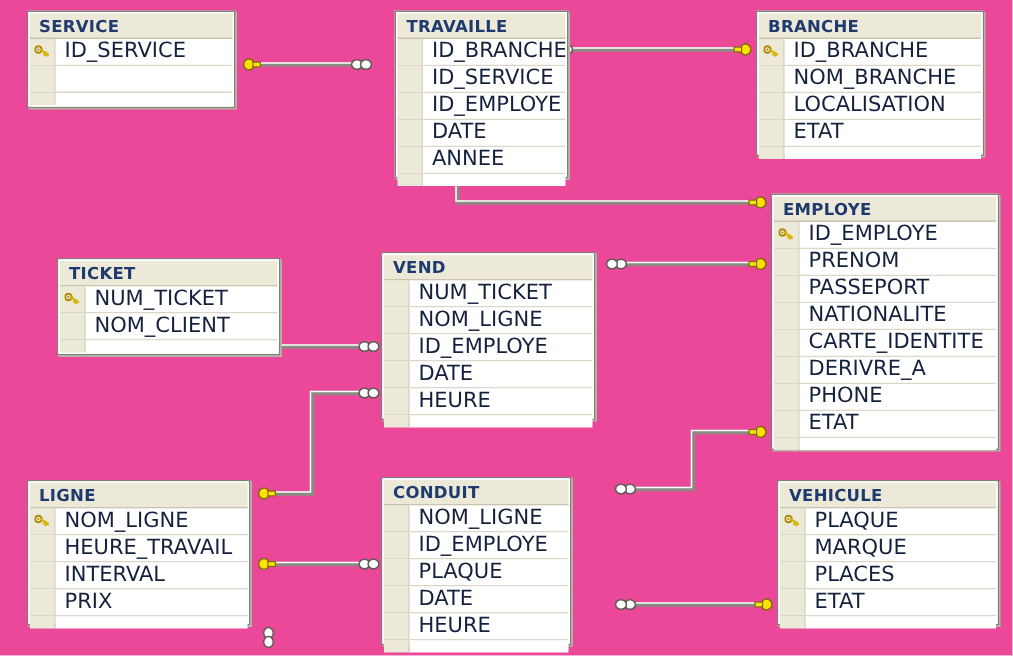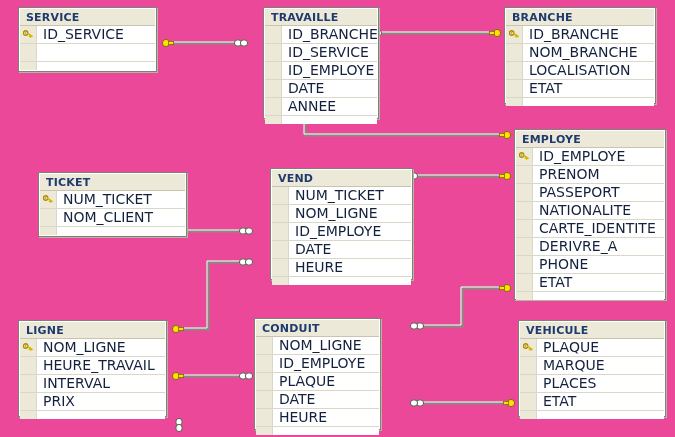--- a/index.html
+++ b/index.html
@@ -328,21 +328,21 @@
             <div class="gutter"></div>
             <div class="colname">NOM_CLIENT</div>
           </div>
           <div class="t-filler">
             <div class="gutter"></div>
             <div class="fill-rest"></div>
           </div>
         </div>
       </div>
     </div>
-    <div class="table" style="left: 270px; top: 168px; width: 143px; height: 112px;">
+    <div class="table" style="left: 254px; top: 168px; width: 143px; height: 112px;">
       <div class="table-inner">
         <div class="t-header">VEND</div>
         <div class="t-body">
           <div class="t-row">
             <div class="gutter"></div>
             <div class="colname">NUM_TICKET</div>
           </div>
           <div class="t-row">
             <div class="gutter"></div>
             <div class="colname">NOM_LIGNE</div>

